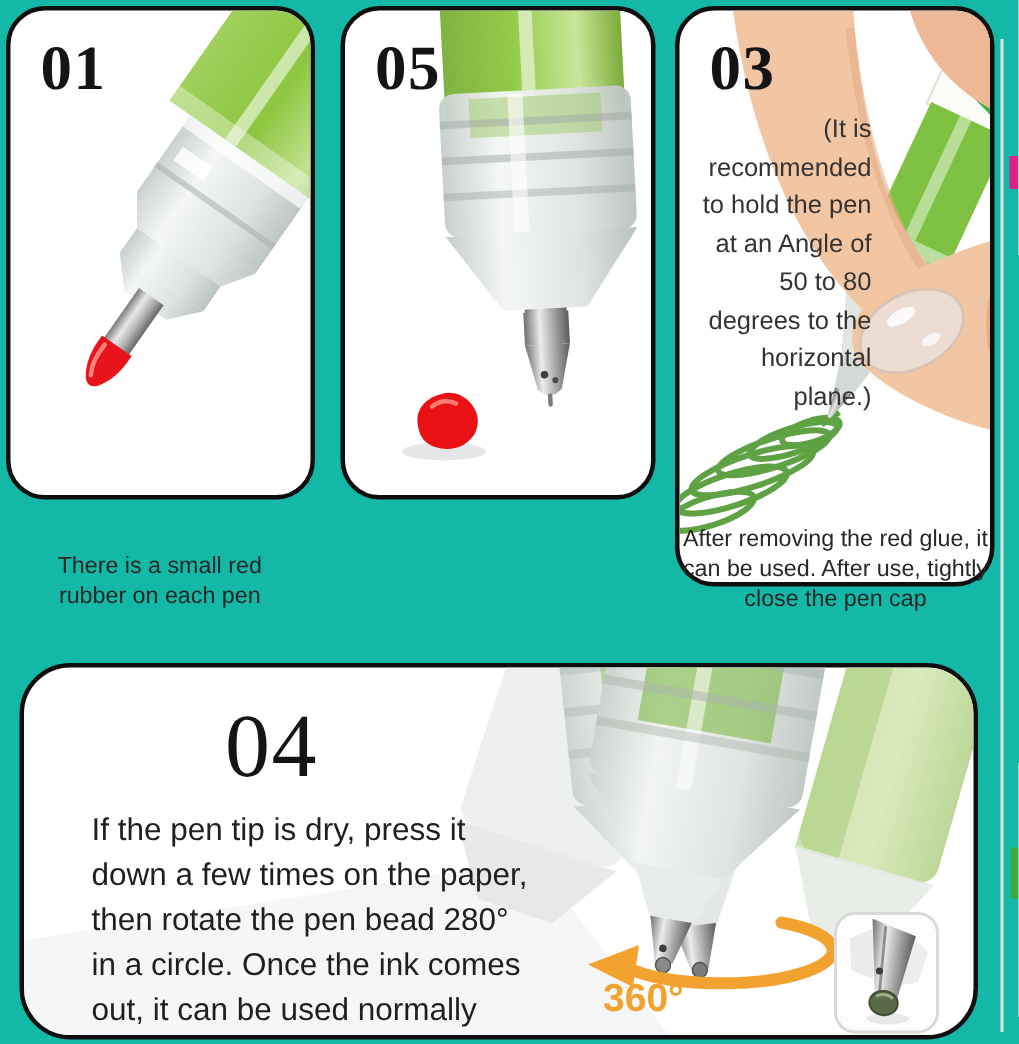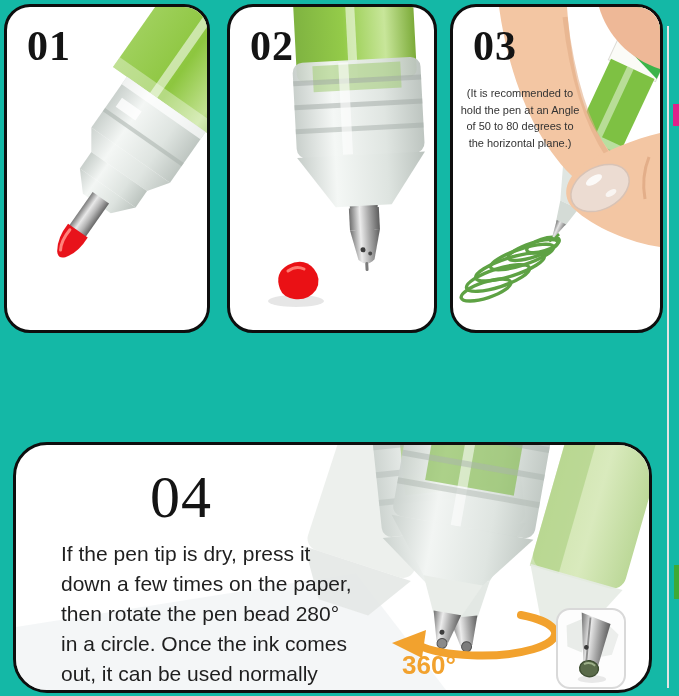--- a/index.html
+++ b/index.html
@@ -12,22 +12,22 @@
     overflow:hidden;box-sizing:border-box;
   }
   .card svg{position:absolute;left:0;top:0;width:100%;height:100%;}
   .step-num{
     position:absolute;z-index:5;
     font-family:"Liberation Serif","DejaVu Serif",serif;font-weight:700;color:#141414;
     font-size:42px;line-height:1;letter-spacing:1px;
   }
   .num-1,.num-2,.num-3{left:20px;top:18px;}
   .note{
-    position:absolute;z-index:5;left:6px;top:78px;width:122px;
-    font-size:11px;line-height:1.5;color:#333;text-align:center;
+    position:absolute;z-index:5;left:6px;top:66px;width:122px;
+    font-size:17px;line-height:1.5;color:#333;text-align:right;
   }
   .caption{
     position:absolute;font-size:15.5px;line-height:1.3;text-align:center;color:#272727;
   }
   .cap-1{left:14px;top:368px;width:185px;}
   .cap-2{left:250px;top:368px;width:165px;}
   .cap-3{left:448px;top:350px;width:218px;}
   .card4{left:13px;top:442px;width:639px;height:251px;border-radius:34px;}
   .num-4{
     position:absolute;z-index:5;left:60px;top:22px;width:210px;text-align:center;
@@ -135,24 +135,24 @@
         <polygon points="-14,224 14,224 7,262 -7,262" fill="url(#g2metal)"></polygon>
         <rect x="-15" y="226" width="30" height="22" fill="url(#g2metal)"></rect>
         <path d="M -15,248 L 15,248 L 8,278 Q 0,286 -8,278 Z" fill="url(#g2metal)"></path>
         <circle cx="-3" cy="268" r="2.5" fill="#3d3d3d"></circle>
         <circle cx="4" cy="272" r="2" fill="#4a4a4a"></circle>
         <path d="M 0,282 Q 0,286 0,288" stroke="#7a7a7a" stroke-width="3" stroke-linecap="round"></path>
       </g>
       <path d="M 50,282 Q 44,266 58,258 Q 74,250 84,262 Q 92,272 86,283 Q 78,294 64,292 Q 53,290 50,282 Z" fill="#ea1115"></path>
       <path d="M 58,264 Q 66,258 74,262" stroke="#ff7a70" stroke-width="3" fill="none" stroke-linecap="round"></path>
     </svg>
-    <div class="step-num num-2">02</div>
-  </div>
-
-  <div class="card" style="left:450px;top:4px;width:213px;height:329px;">
+    <div class="step-num num-2">05</div>
+  </div>
+
+  <div class="card" style="left:450px;top:4px;width:213px;height:387px;">
     <svg viewBox="0 0 207 323" preserveAspectRatio="xMidYMid slice">
       <defs>
         <linearGradient id="g3metal" x1="0" y1="0" x2="1" y2="0">
           <stop offset="0" stop-color="#6f6f6f"></stop>
             <stop offset="0.4" stop-color="#e6e6e6"></stop>
             <stop offset="1" stop-color="#7a7a7a"></stop>
         </linearGradient>
       </defs>
 
       <g stroke="#5ea244" stroke-width="3.4" fill="none">
@@ -186,20 +186,22 @@
         <path d="M 196,150 Q 188,170 192,192" stroke="#dca47d" stroke-width="3" fill="none" opacity="0.7"></path>
         <ellipse cx="147" cy="181" rx="31" ry="21" transform="rotate(-28 147 181)" fill="#ecdcd2" stroke="#d8c3b6" stroke-width="1.5"></ellipse>
         <ellipse cx="141" cy="173" rx="9" ry="4" transform="rotate(-30 141 173)" fill="#ffffff" opacity="0.85"></ellipse>
         <ellipse cx="158" cy="186" rx="6" ry="3" transform="rotate(-30 158 186)" fill="#ffffff" opacity="0.7"></ellipse>
       </g>
     </svg>
     <div class="step-num num-3">03</div>
     <div class="note">(It is recommended to hold the pen at an Angle of 50 to 80 degrees to the horizontal plane.)</div>
   </div>
 
+  <div class="caption cap-1">There is a small red rubber on each pen</div>
+  <div class="caption cap-3">After removing the red glue, it can be used. After use, tightly close the pen cap</div>
 
   <div class="card card4">
     <svg viewBox="0 0 633 245" preserveAspectRatio="xMidYMid slice">
       <defs>
         <linearGradient id="g4clear" x1="0" y1="0" x2="1" y2="0">
           <stop offset="0" stop-color="#ccd3cf"></stop>
             <stop offset="0.3" stop-color="#f2f5f3"></stop>
           <stop offset="0.7" stop-color="#dfe5e1"></stop>
             <stop offset="1" stop-color="#c0c8c3"></stop>
         </linearGradient>

